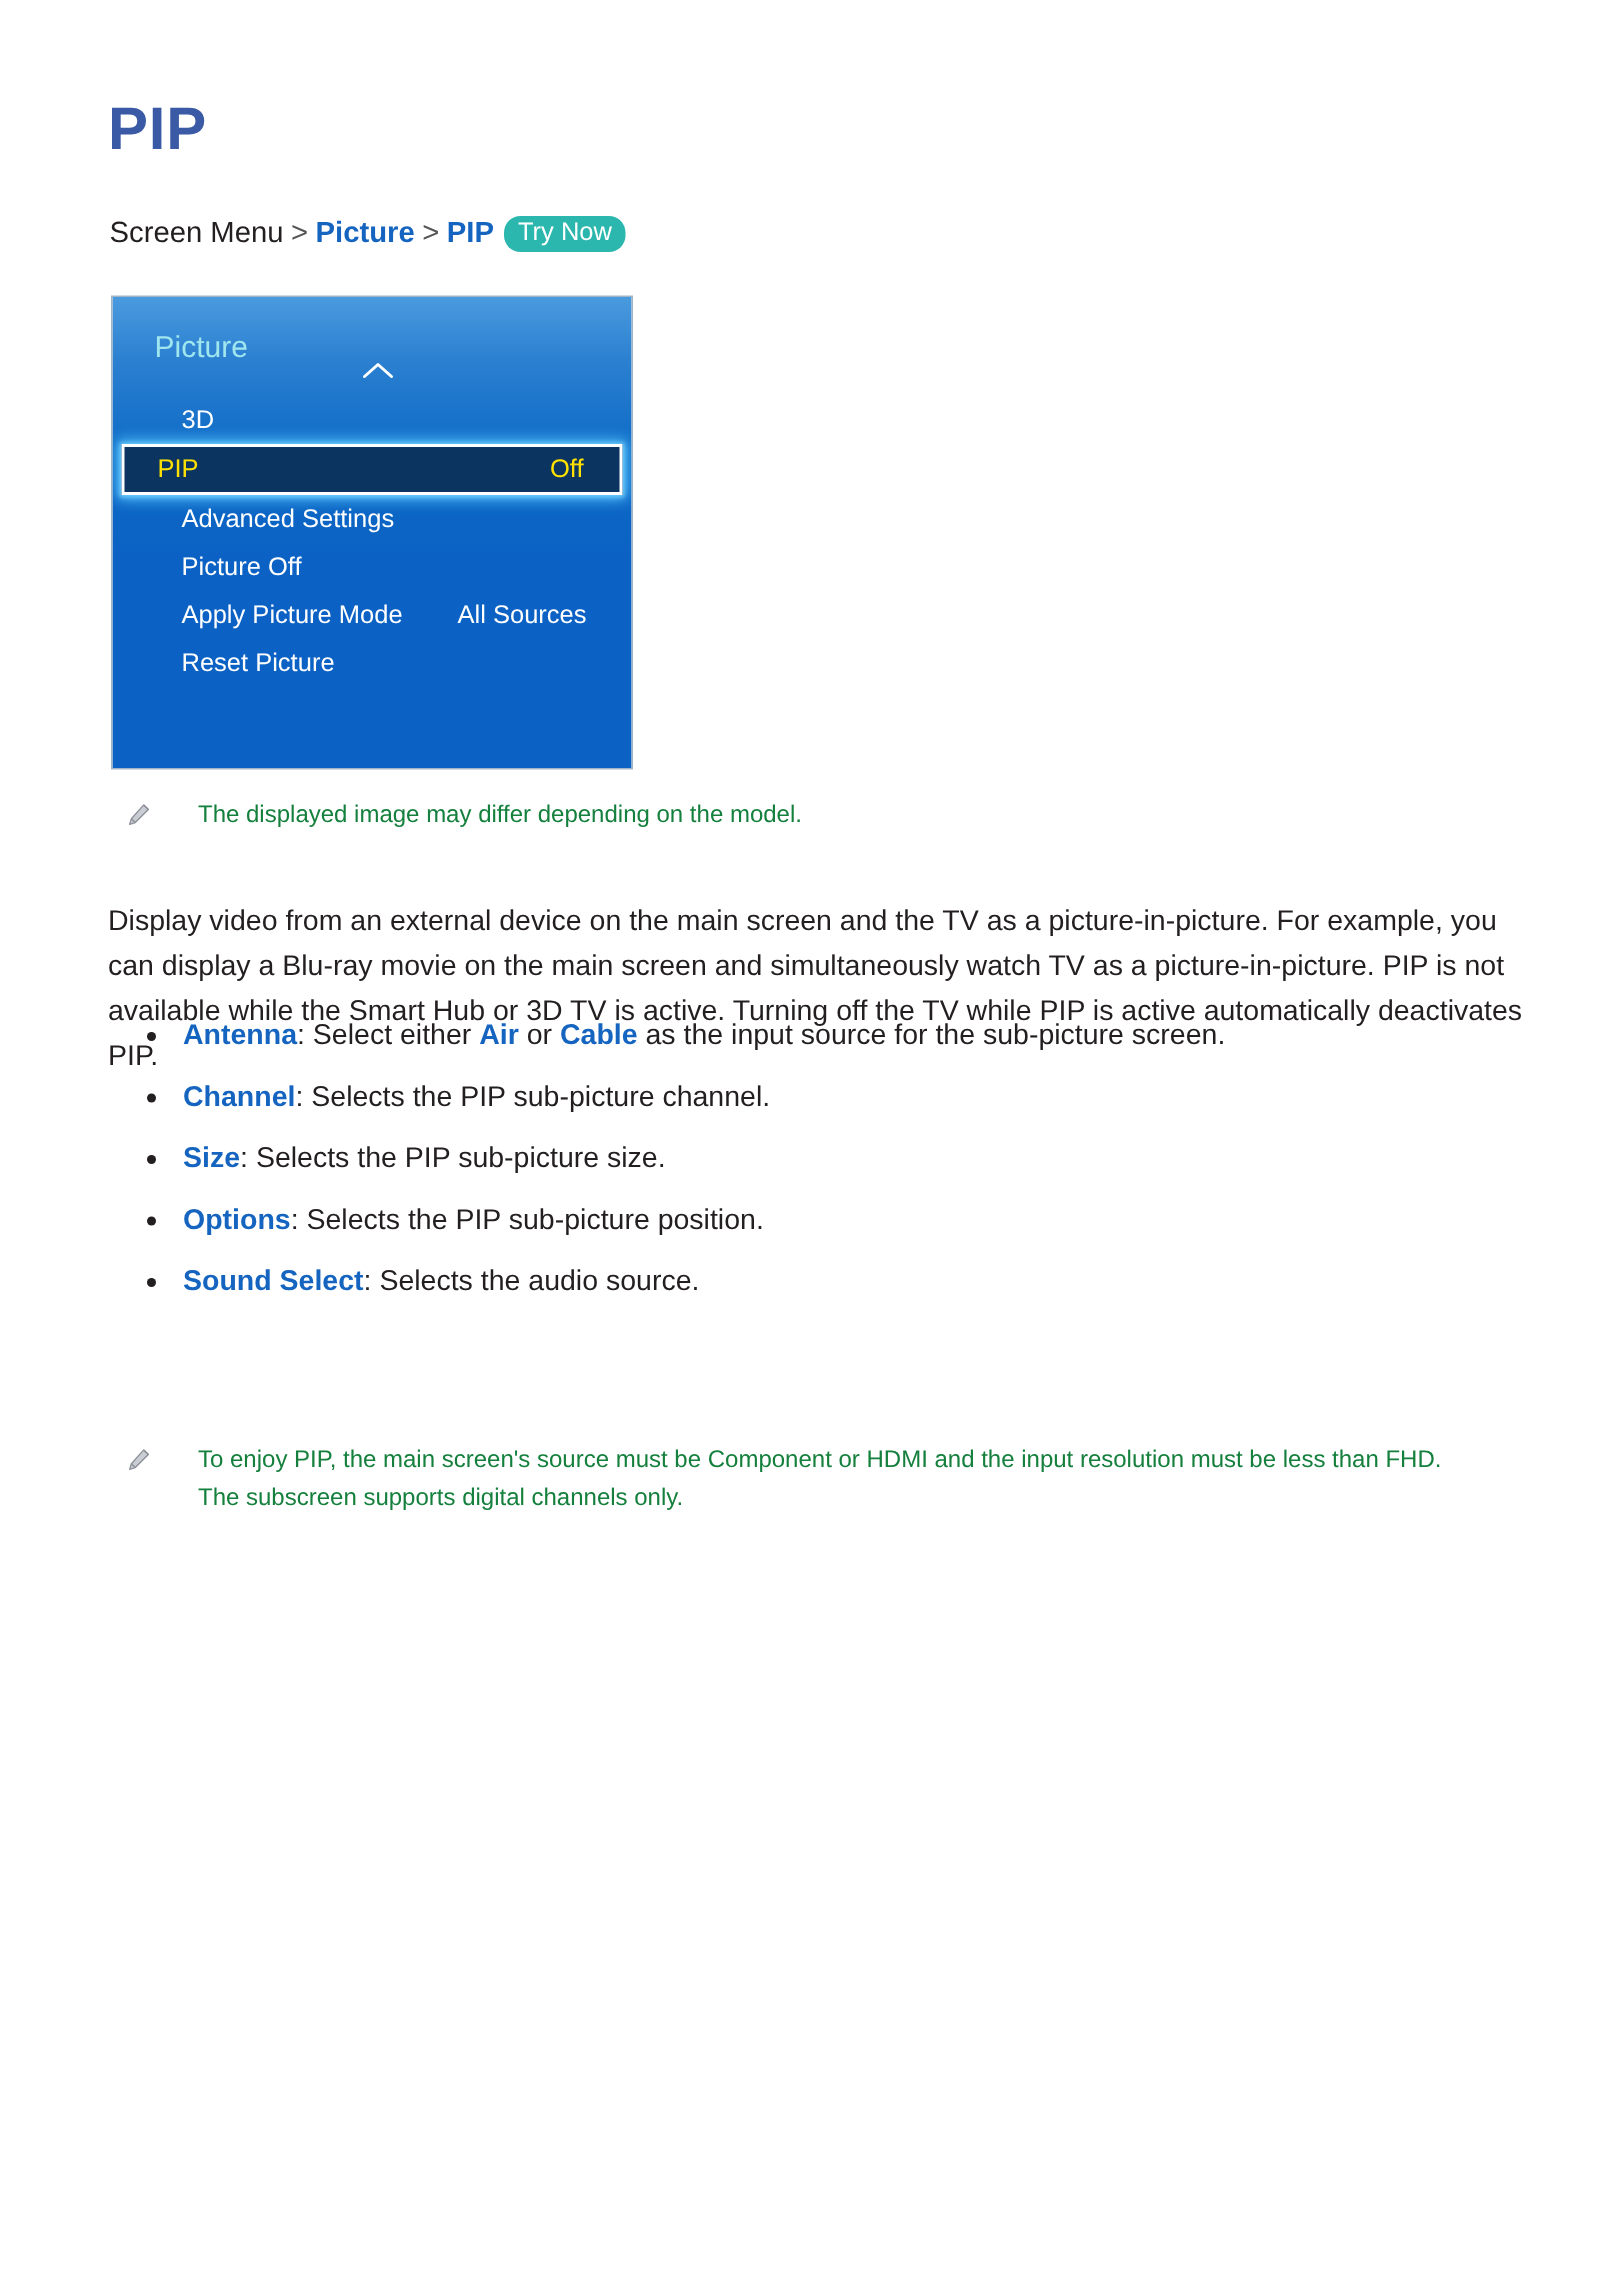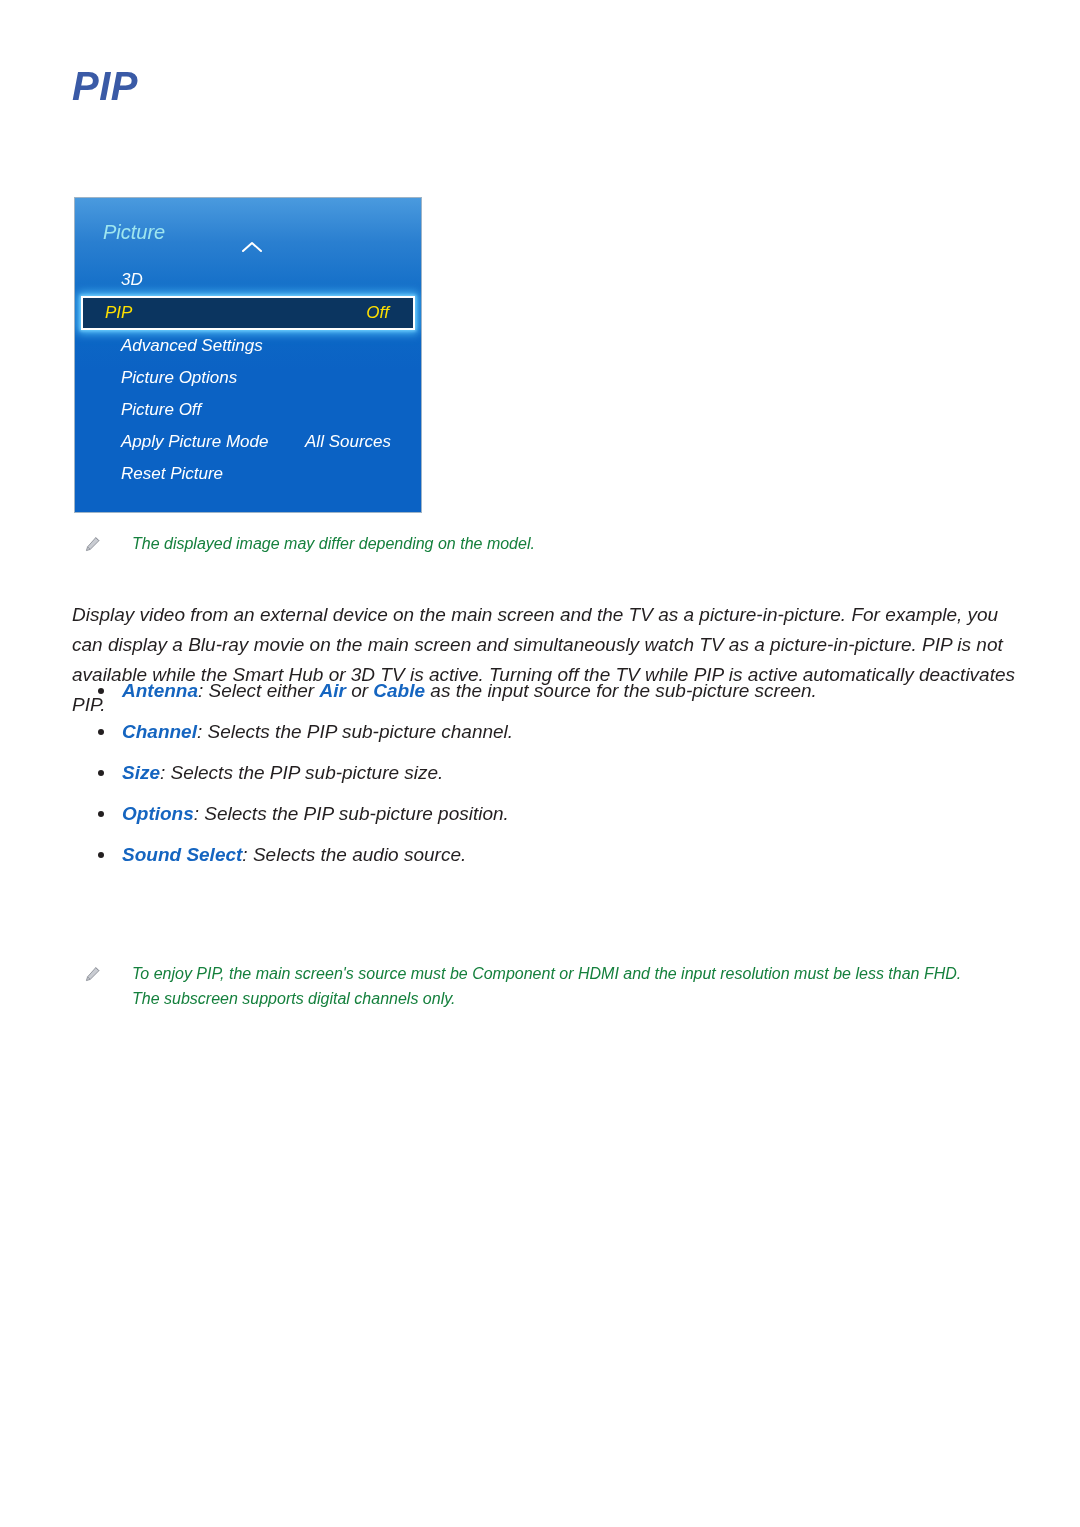--- a/index.html
+++ b/index.html
@@ -15,21 +15,20 @@
     position: relative;
     overflow: hidden;
   }
 
   .page {
     position: absolute;
     left: 0; top: 0;
     width: 1080px;
     height: 1527px;
     box-sizing: border-box;
-    font-style: italic;
   }
 
   
   .page-title {
     position: absolute;
     left: 72px;
     top: 66px;
     font-size: 40px;
     font-weight: bold;
     color: #3a5aa6;
@@ -228,44 +227,43 @@
     font-weight: bold;
   }
 </style>
 </head>
 <body>
 
 <div class="page">
 
   <div class="page-title">PIP</div>
 
+  <div class="breadcrumb">
+    <span class="bc-plain">Screen Menu</span><span class="bc-sep">&gt;</span><span class="bc-link">Picture</span><span class="bc-sep">&gt;</span><span class="bc-link">PIP</span><span class="try-now">Try Now</span>
+  </div>
 
   <div class="tv-panel">
     <div class="tv-title">Picture</div>
     <div class="tv-chevron">
       <svg width="22" height="14" viewBox="0 0 22 14" aria-hidden="true">
         <polyline points="2,11 11,3 20,11" fill="none" stroke="#ffffff" stroke-width="2" stroke-linecap="round" stroke-linejoin="round"></polyline>
       </svg>
     </div>
 
     <div class="tv-rows">
       <div class="tv-row">
         <span class="row-label">3D</span>
         <span class="row-value"></span>
       </div>
       <div class="tv-row selected">
         <span class="row-label">PIP</span>
         <span class="row-value">Off</span>
       </div>
       <div class="tv-row">
         <span class="row-label">Advanced Settings</span>
-        <span class="row-value"></span>
-      </div>
-      <div class="tv-row">
-        <span class="row-label">Picture Options</span>
         <span class="row-value"></span>
       </div>
       <div class="tv-row">
         <span class="row-label">Picture Off</span>
         <span class="row-value"></span>
       </div>
       <div class="tv-row">
         <span class="row-label">Apply Picture Mode</span>
         <span class="row-value">All Sources</span>
       </div>

